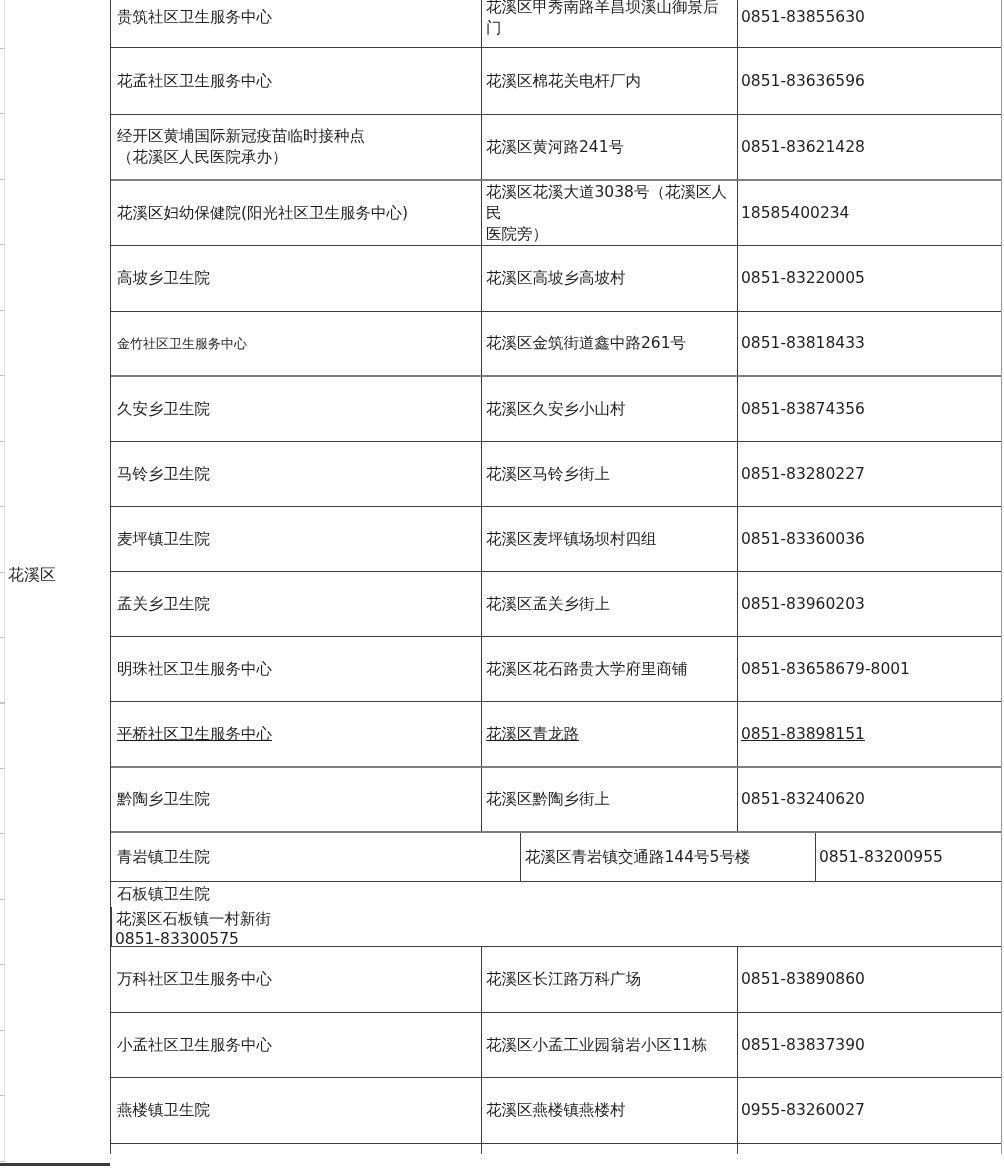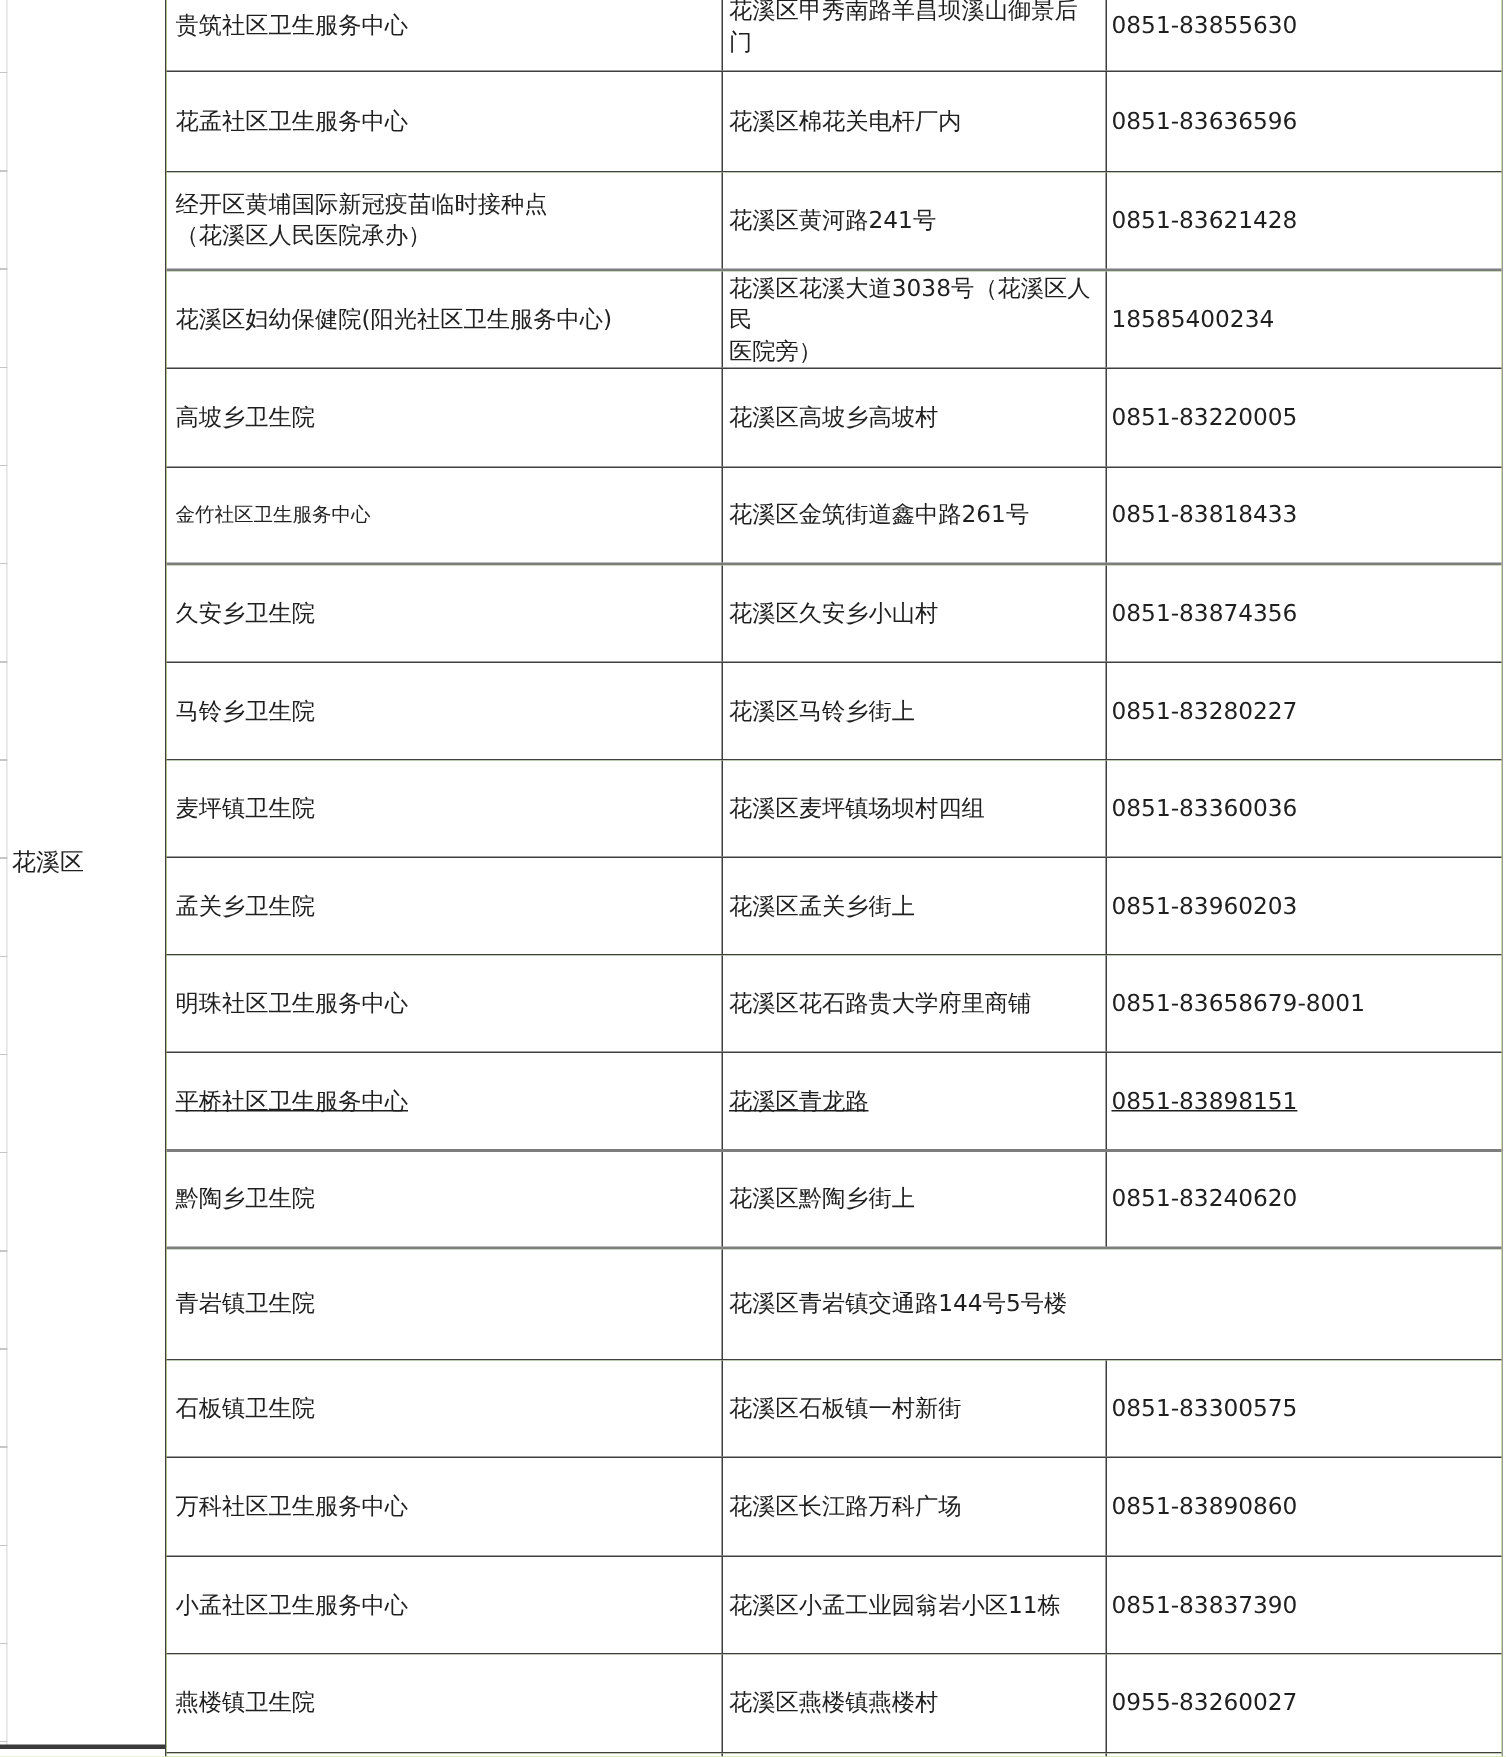--- a/index.html
+++ b/index.html
@@ -119,25 +119,26 @@
       <div class="row thick" style="height: 66px; text-decoration: underline;">
         <div class="cell cell-name">平桥社区卫生服务中心</div>
         <div class="cell cell-address">花溪区青龙路</div>
         <div class="cell cell-phone">0851-83898151</div>
       </div>
       <div class="row thick" style="height: 65px;">
         <div class="cell cell-name">黔陶乡卫生院</div>
         <div class="cell cell-address">花溪区黔陶乡街上</div>
         <div class="cell cell-phone">0851-83240620</div>
       </div>
-      <div class="row" style="height: 74px;">
+      <div class="row" style="height: 49px; gap: 39px;">
         <div class="cell cell-name">青岩镇卫生院</div>
         <div class="cell cell-address">花溪区青岩镇交通路144号5号楼</div>
+        <div class="cell cell-phone">0851-83200955</div>
       </div>
-      <div class="row" style="height: 65px;">
+      <div class="row" style="height: 65px; flex-direction: column;">
         <div class="cell cell-name">石板镇卫生院</div>
         <div class="cell cell-address">花溪区石板镇一村新街</div>
         <div class="cell cell-phone">0851-83300575</div>
       </div>
       <div class="row" style="height: 66px;">
         <div class="cell cell-name">万科社区卫生服务中心</div>
         <div class="cell cell-address">花溪区长江路万科广场</div>
         <div class="cell cell-phone">0851-83890860</div>
       </div>
       <div class="row" style="height: 65px;">

